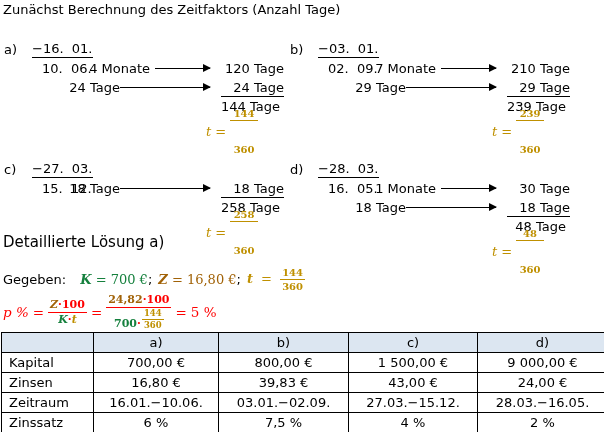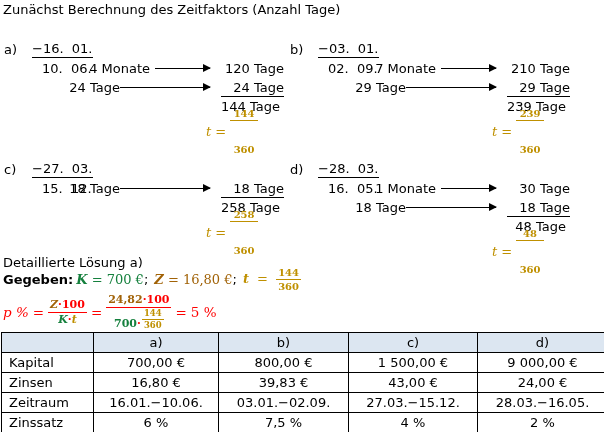--- a/index.html
+++ b/index.html
@@ -39,23 +39,23 @@
   .green { color:#15803d; }
   .blue  { color:#a16207; }
   .red   { color:#fe0000; }
   .eqsp { margin:0 4px; }
   .frac { display:inline-block; vertical-align:middle; text-align:center;
           font-size:10px; font-weight:bold; line-height:11px; font-family:"DejaVu Serif", serif; }
   .frac .fn { display:block; border-bottom:1px solid currentColor; padding:0 2px 1px 2px; }
   .frac .fd { display:block; padding-top:1px; }
 
   
-  .sol-heading { position:absolute; left:3px; top:255px; font-size:13px; }
+  .sol-heading { position:absolute; left:3px; top:233px; font-size:15px; }
   .given { position:absolute; left:3px; top:264px; height:30px; display:flex; align-items:center; }
-  .given .lbl { margin-right:3px;font-weight:bold; }
+  .given .lbl { margin-right:14px; }
   .given .sep { margin-right:6px; }
   .given .seg { font-family:"DejaVu Serif", serif; }
   .given .seg .mvar { font-weight:bold; }
 
   .formula { position:absolute; left:3px; top:294px; height:36px; display:flex; align-items:center;
              font-family:"DejaVu Serif", serif; font-size:13.5px; }
   .formula .frac.main { font-size:11px; line-height:12px; font-weight:bold; }
   .formula .frac.main .fd-flex { display:flex; align-items:flex-end; justify-content:center; padding-top:1px; }
   .frac.tiny { font-size:8.5px; line-height:9px; margin-left:1px; }
 

